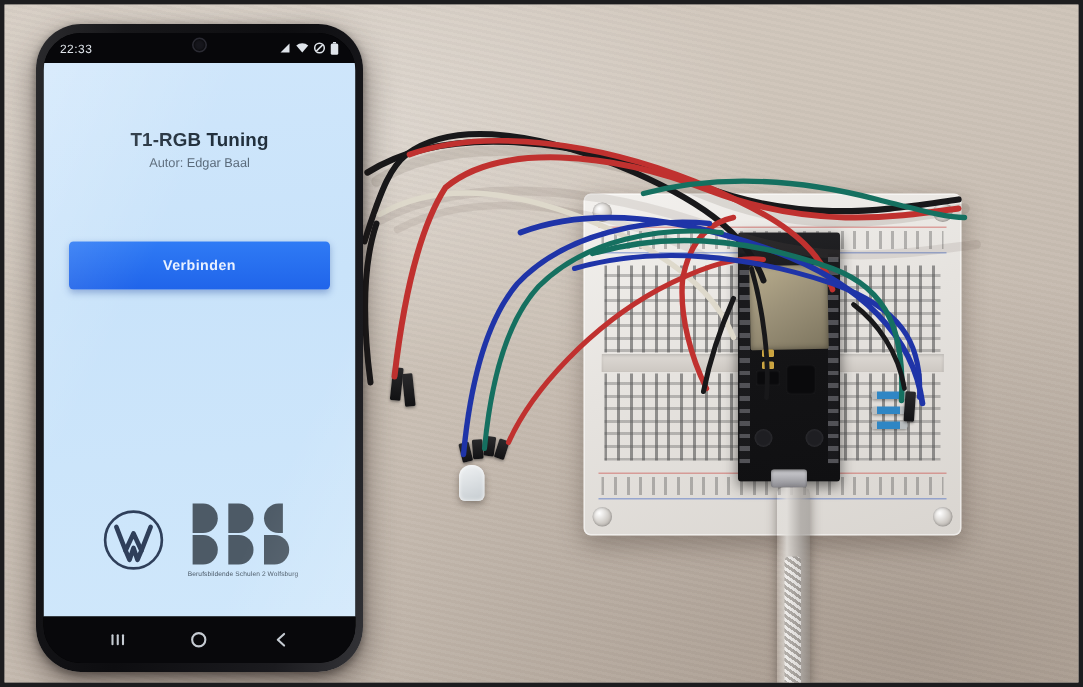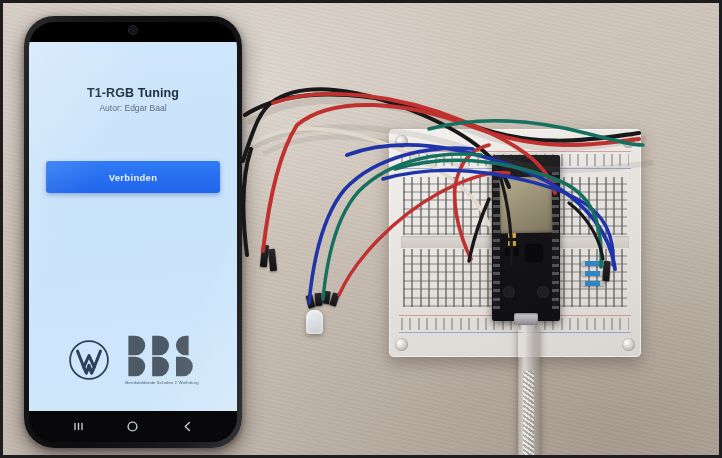--- a/index.html
+++ b/index.html
@@ -290,20 +290,39 @@
       <path d="M486,196 C478,214 470,238 466,258" stroke="#18181a" stroke-width="3.4"></path>
       <path d="M498,176 C506,204 510,238 508,262" stroke="#18181a" stroke-width="3.2"></path>
       <path d="M566,200 C582,212 596,232 600,256" stroke="#18181a" stroke-width="3.2"></path>
     </g>
   </svg>
 
   <div class="phone">
     <div class="phone-case"></div>
     <div class="phone-inner">
 
+      <div class="statusbar">
+        <span>22:33</span>
+        <span class="sb-icons">
+          <svg class="sb-ic" width="8" height="8" viewBox="0 0 8 8">
+            <path d="M7 1 L7 7 L1 7 Z" fill="#dfe4ea"></path>
+          </svg>
+          <svg class="sb-ic" width="9" height="8" viewBox="0 0 9 8">
+            <path d="M0.5 2.3 A6 6 0 0 1 8.5 2.3 L4.5 7 Z" fill="#dfe4ea"></path>
+          </svg>
+          <svg class="sb-ic" width="8" height="8" viewBox="0 0 8 8">
+            <circle cx="4" cy="4" r="3.2" fill="none" stroke="#dfe4ea" stroke-width="1"></circle>
+            <line x1="1.9" y1="6.1" x2="6.1" y2="1.9" stroke="#dfe4ea" stroke-width="1"></line>
+          </svg>
+          <svg class="sb-ic" width="6" height="9" viewBox="0 0 6 9">
+            <rect x="2" y="0" width="2" height="1" fill="#dfe4ea"></rect>
+            <rect x="0.5" y="1" width="5" height="7.5" rx="1" fill="#dfe4ea"></rect>
+          </svg>
+        </span>
+      </div>
       <div class="notch"></div>
 
       <div class="screen">
         <div class="app-title">T1-RGB Tuning</div>
         <div class="app-sub">Autor: Edgar Baal</div>
 
         <button class="connect-btn">Verbinden</button>
 
         <div class="logos">
           <svg class="vw-logo" viewBox="0 0 100 100">

